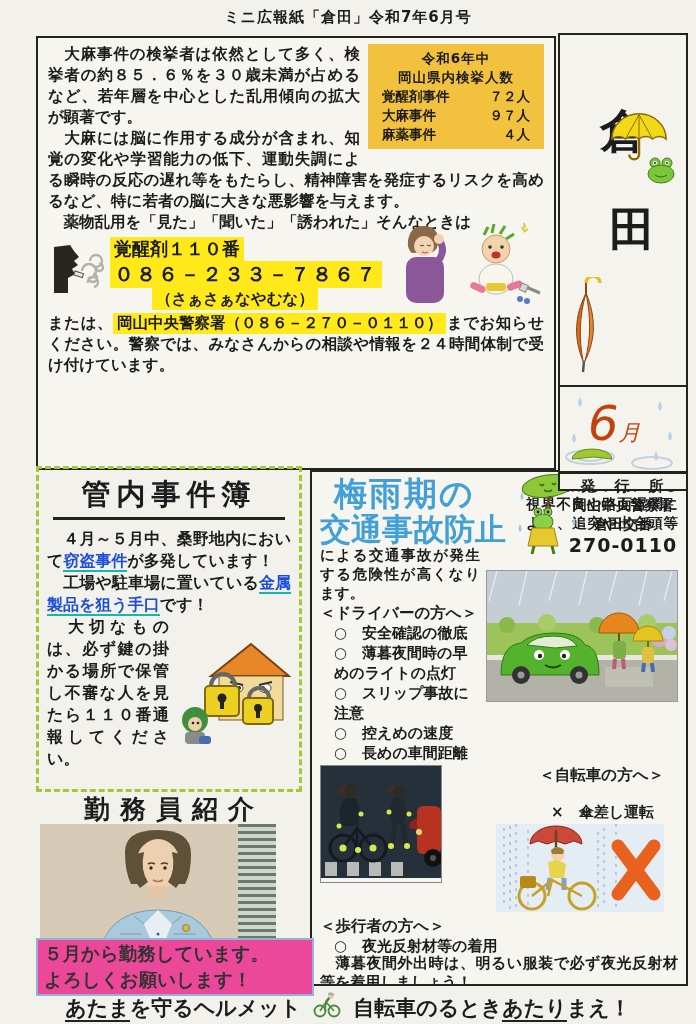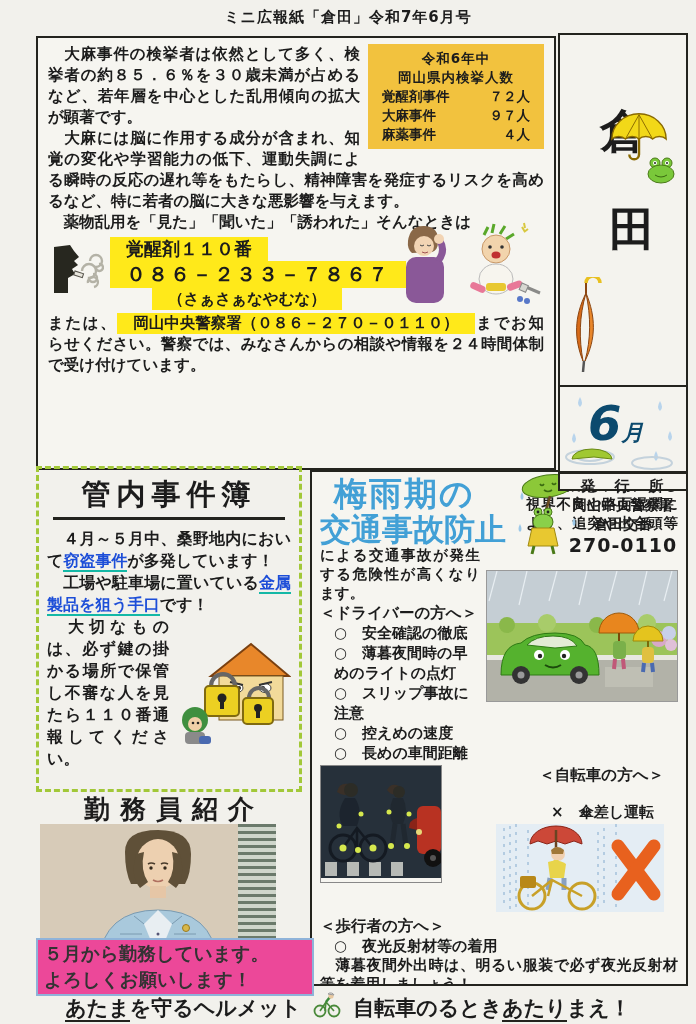--- a/index.html
+++ b/index.html
@@ -21,38 +21,38 @@
   .bn1{font-size:31px;line-height:34px;font-weight:800;letter-spacing:16px;}
   .bn2{font-size:28px;line-height:33px;font-weight:800;letter-spacing:7px;}
   .bn2 .acc{color:#ef7d12;}
   .bn-ic1{position:absolute;left:112px;top:8px;}
   .bn-ic2{position:absolute;left:150px;top:0px;}
   .stats{float:right;width:176px;background:#f2c23e;padding:5px 6px;margin:0 0 6px 8px;font-size:13.5px;font-weight:700;}
   .stats .srow{display:flex;justify-content:space-between;padding:0 8px;line-height:19px;}
   .stats .c{text-align:center;line-height:19px;letter-spacing:1px;}
   .bodyp{font-size:15.5px;line-height:21px;font-weight:600;text-align:justify;}
   .phone{position:relative;margin-top:4px;}
-  .hl{background:#ffe91a;display:inline-block;padding:0 16px;}
+  .hl{background:#ffe91a;display:inline-block;padding:0 4px;}
   .ph1{margin-left:62px;font-size:18px;font-weight:800;line-height:24px;}
   .ph2{margin-left:62px;font-size:20px;font-weight:800;letter-spacing:2px;line-height:27px;}
   .ph3{margin-left:104px;font-size:15.5px;font-weight:700;line-height:22px;}
   .smoker{position:absolute;left:0;top:4px;}
   .chars{position:absolute;right:0;top:-16px;}
   .closing{margin-top:3px;font-size:15.5px;line-height:21px;font-weight:600;text-align:justify;}
   
   .right-col{top:33px;left:558px;width:130px;height:458px;border:2px solid #23231e;background:#f4f3ee;z-index:3;}
   .mast-top{position:relative;height:284px;}
   .kanji{display:block;text-align:center;font-size:46px;font-weight:800;}
   .k1{margin-top:66px;}
   .k2{margin-top:36px;margin-left:18px;}
   .umb-open{position:absolute;right:16px;top:6px;}
   .frog1{position:absolute;right:10px;top:56px;}
   .umb-closed{position:absolute;left:6px;top:176px;}
   .month-cell{position:relative;height:86px;border-top:2px solid #23231e;overflow:hidden;}
-  .month-txt{position:absolute;left:28px;top:8px;color:#0c4a6e;font-style:italic;font-weight:700;text-align:right;}
+  .month-txt{position:absolute;left:28px;top:8px;color:#c2410c;font-style:italic;font-weight:400;text-align:right;}
   .m-num{font-size:48px;}
   .m-unit{font-size:22px;}
   .rain-deco{position:absolute;left:0;top:0;}
   .issuer{height:84px;border-top:3px solid #23231e;text-align:center;padding-top:3px;font-weight:700;}
   .iss-l{font-size:15px;line-height:19px;letter-spacing:2px;}
   .iss-1,.iss-2{font-size:14.5px;line-height:19px;}
   .iss-t{font-size:19px;line-height:22px;letter-spacing:1px;}
   
   .jiken{top:466px;left:36px;width:266px;height:326px;border:3px dashed #a2c838;padding:4px 8px;z-index:2;}
   .jk-title{text-align:center;font-size:29px;font-weight:900;letter-spacing:6px;border-bottom:3px solid #23231e;width:232px;margin:2px auto 8px auto;padding-bottom:2px;}
@@ -75,21 +75,21 @@
   .froglp{position:absolute;left:204px;top:0;}
   .car-scene{float:right;width:192px;height:132px;margin:24px 0 6px 6px;border:1px solid #999;}
   .rain-intro{font-size:14.5px;line-height:19px;font-weight:600;text-align:justify;}
   .rh{font-size:15.5px;line-height:20px;font-weight:800;clear:left;}
   .ritem{font-size:15px;line-height:20px;font-weight:700;margin-left:14px;}
   .row2{display:flex;justify-content:space-between;align-items:flex-start;margin-top:2px;}
   .bike-col{text-align:right;padding-right:14px;}
   .bike-col .rh{margin-bottom:17px;}
   .bike-col .ritem{margin:0 10px 2px 0;}
   .night{border:1px solid #888;}
-  .note{font-size:15px;line-height:18.5px;font-weight:800;text-align:justify;}
+  .note{font-size:15px;line-height:18.5px;font-weight:800;text-align:justify;font-family:Liberation Mono, monospace;}
   
   .footer{top:992px;left:0;width:696px;display:flex;justify-content:center;align-items:center;gap:12px;font-size:21px;font-weight:900;}
   .fu{border-bottom:2.5px solid #23231e;}
 </style>
 </head>
 <body>
 
 <div class="abs hdr">ミニ広報紙「倉田」令和7年6月号</div>
 
 <div class="abs main-box">

